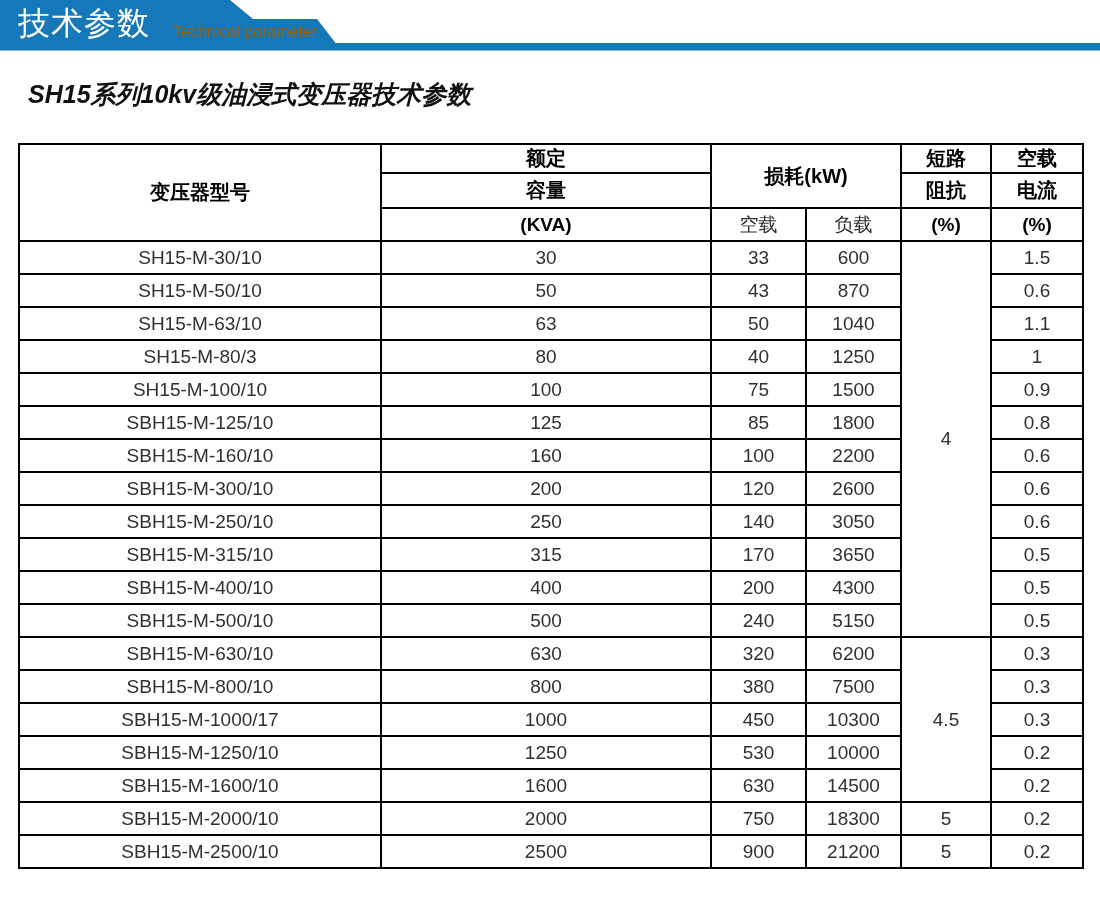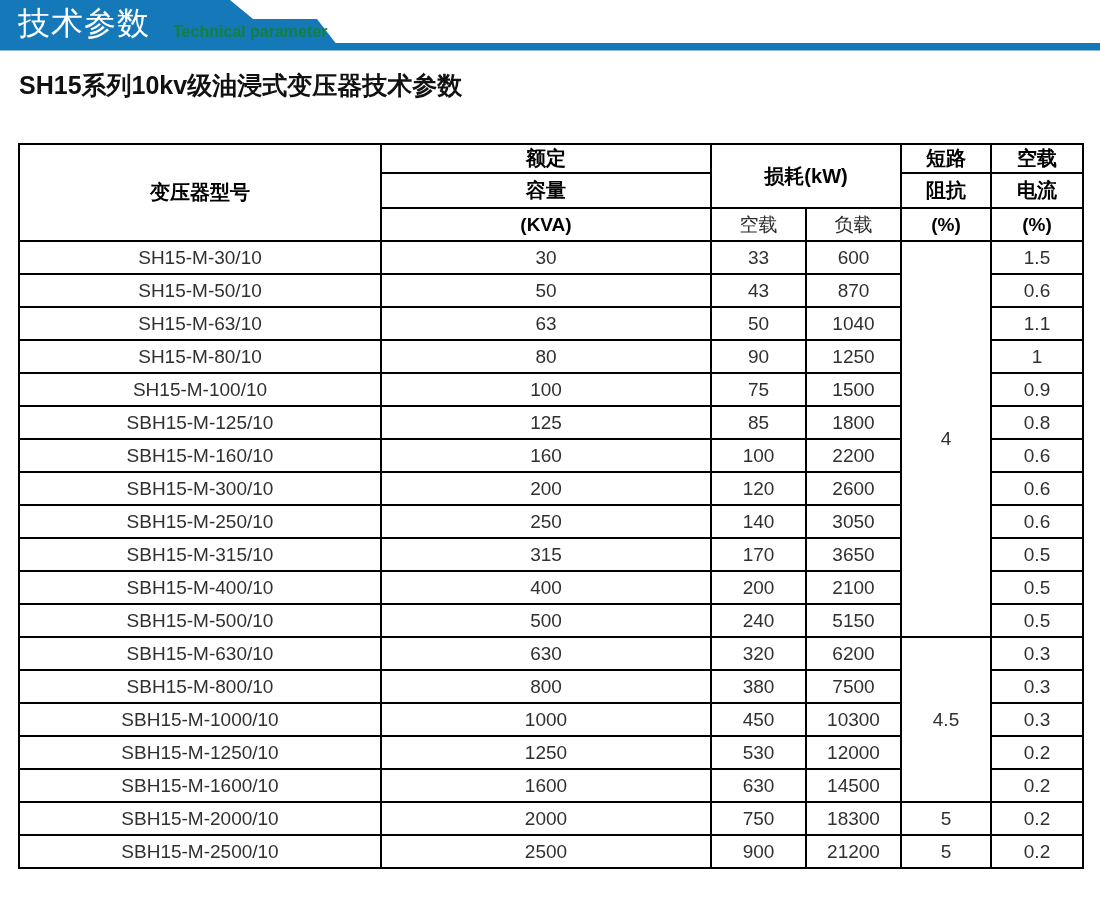--- a/index.html
+++ b/index.html
@@ -28,33 +28,33 @@
     font-size: 32px;
     line-height: 34px;
     color: #ffffff;
     letter-spacing: 1px;
     white-space: nowrap;
   }
   .banner-title-en {
     position: absolute;
     left: 173px; top: 23px;
     font-size: 16px;
-    color: #15803d;
+    color: #a16207;
     white-space: nowrap;
-    font-weight: bold;
   }
   
   .page-title {
     position: absolute;
     left: 16px; top: 66px;
-    margin: 3px;
+    margin: 12px;
     font-size: 25px;
     font-weight: 700;
     color: #111111;
     white-space: nowrap;
+    font-style: italic;
   }
   
   .table-wrap {
     position: absolute;
     left: 18px; top: 143px;
     width: 1064px;
   }
   table.spec {
     border-collapse: collapse;
     table-layout: fixed;
@@ -154,23 +154,23 @@
             <td>0.6</td>
           </tr>
           <tr>
             <td>SH15-M-63/10</td>
             <td>63</td>
             <td>50</td>
             <td>1040</td>
             <td>1.1</td>
           </tr>
           <tr>
-            <td>SH15-M-80/10</td>
+            <td>SH15-M-80/3</td>
             <td>80</td>
-            <td>90</td>
+            <td>40</td>
             <td>1250</td>
             <td>1</td>
           </tr>
           <tr>
             <td>SH15-M-100/10</td>
             <td>100</td>
             <td>75</td>
             <td>1500</td>
             <td>0.9</td>
           </tr>
@@ -206,21 +206,21 @@
             <td>SBH15-M-315/10</td>
             <td>315</td>
             <td>170</td>
             <td>3650</td>
             <td>0.5</td>
           </tr>
           <tr>
             <td>SBH15-M-400/10</td>
             <td>400</td>
             <td>200</td>
-            <td>2100</td>
+            <td>4300</td>
             <td>0.5</td>
           </tr>
           <tr>
             <td>SBH15-M-500/10</td>
             <td>500</td>
             <td>240</td>
             <td>5150</td>
             <td>0.5</td>
           </tr>
           <tr>
@@ -232,31 +232,31 @@
             <td>0.3</td>
           </tr>
           <tr>
             <td>SBH15-M-800/10</td>
             <td>800</td>
             <td>380</td>
             <td>7500</td>
             <td>0.3</td>
           </tr>
           <tr>
-            <td>SBH15-M-1000/10</td>
+            <td>SBH15-M-1000/17</td>
             <td>1000</td>
             <td>450</td>
             <td>10300</td>
             <td>0.3</td>
           </tr>
           <tr>
             <td>SBH15-M-1250/10</td>
             <td>1250</td>
             <td>530</td>
-            <td>12000</td>
+            <td>10000</td>
             <td>0.2</td>
           </tr>
           <tr>
             <td>SBH15-M-1600/10</td>
             <td>1600</td>
             <td>630</td>
             <td>14500</td>
             <td>0.2</td>
           </tr>
           <tr>

